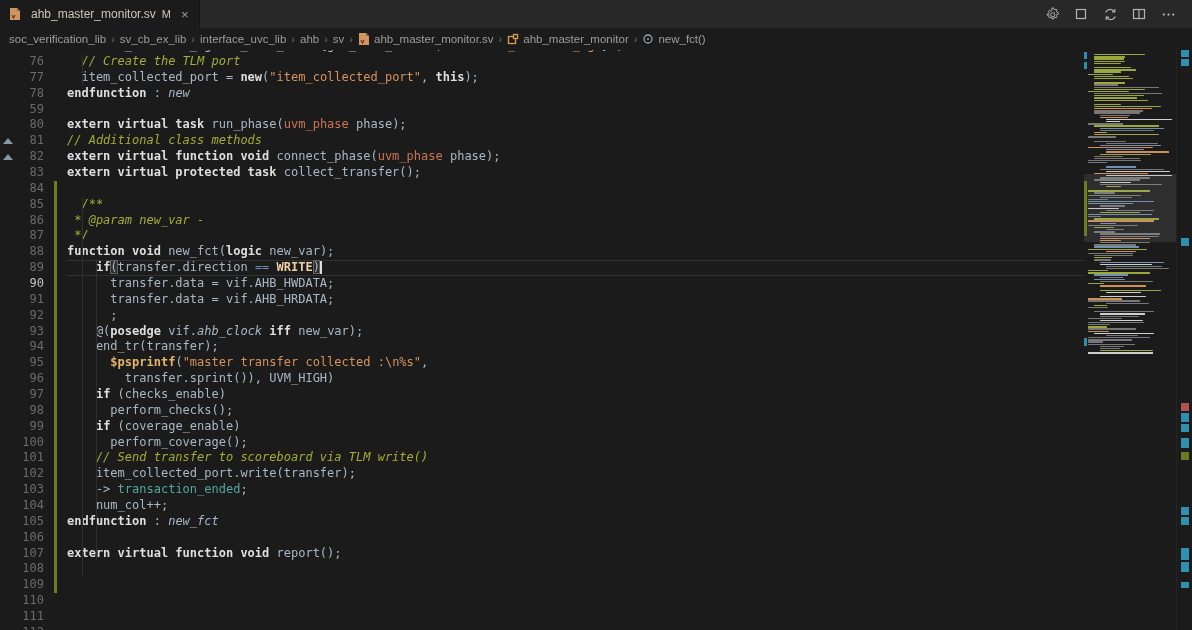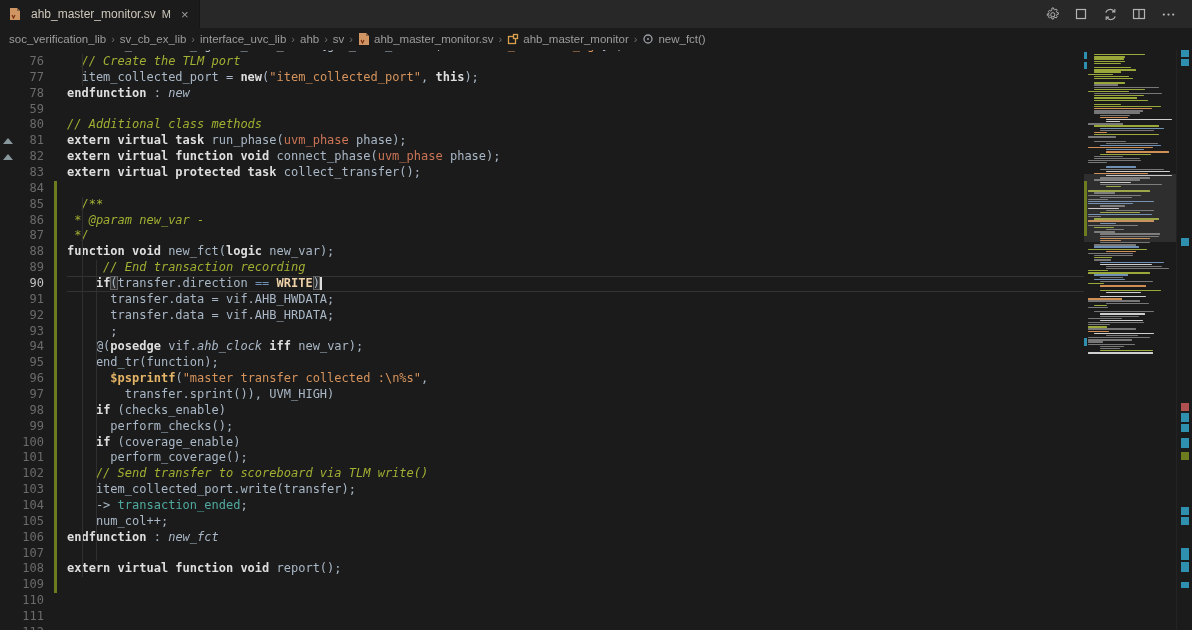--- a/index.html
+++ b/index.html
@@ -325,36 +325,35 @@
           </div>
         </div>
     </div>
     <div class="code-area">
       <div class="code-lines">
           <div class="row"><span class="tk-i">  master_transfer_cg.set_inst_name({get_full_name(), </span><span class="tk-s">".master_transfer_cg"</span><span class="tk-i">});</span></div>
           <div class="row"><span class="tk-c">  // Create the TLM port</span></div>
           <div class="row"><span class="tk-i">  item_collected_port = </span><span class="tk-k">new</span><span class="tk-i">(</span><span class="tk-s">"item_collected_port"</span><span class="tk-i">, </span><span class="tk-k">this</span><span class="tk-i">);</span></div>
           <div class="row"><span class="tk-k">endfunction</span><span class="tk-i"> : </span><span class="tk-lbl">new</span></div>
           <div class="row"></div>
+          <div class="row"><span class="tk-k">extern virtual task</span><span class="tk-i"> run_phase(</span><span class="tk-t">uvm_phase</span><span class="tk-i"> phase);</span></div>
           <div class="row"><span class="tk-c">// Additional class methods</span></div>
-          <div class="row"><span class="tk-k">extern virtual task</span><span class="tk-i"> run_phase(</span><span class="tk-t">uvm_phase</span><span class="tk-i"> phase);</span></div>
           <div class="row"><span class="tk-k">extern virtual function void</span><span class="tk-i"> connect_phase(</span><span class="tk-t">uvm_phase</span><span class="tk-i"> phase);</span></div>
           <div class="row"><span class="tk-k">extern virtual protected task</span><span class="tk-i"> collect_transfer();</span></div>
           <div class="row"></div>
           <div class="row"><span class="tk-c">  /**</span></div>
           <div class="row"><span class="tk-c"> * @param new_var -</span></div>
           <div class="row"><span class="tk-c"> */</span></div>
           <div class="row"><span class="tk-k">function void</span><span class="tk-i"> new_fct(</span><span class="tk-k">logic</span><span class="tk-i"> new_var);</span></div>
-          <div class="row"><span class="tk-c">     // End transaction recording</span></div>
           <div class="row current"><span class="tk-i">    </span><span class="tk-k">if</span><span class="tk-bm">(</span><span class="tk-i">transfer.direction </span><span class="tk-op">==</span><span class="tk-i"> </span><span class="tk-const">WRITE</span><span class="tk-bm">)</span><span class="cursor"></span></div>
           <div class="row"><span class="tk-i">      transfer.data = vif.AHB_HWDATA;</span></div>
           <div class="row"><span class="tk-i">      transfer.data = vif.AHB_HRDATA;</span></div>
           <div class="row"><span class="tk-i">      ;</span></div>
           <div class="row"><span class="tk-i">    @(</span><span class="tk-k">posedge</span><span class="tk-i"> vif.</span><span class="tk-lbl">ahb_clock</span><span class="tk-i"> </span><span class="tk-k">iff</span><span class="tk-i"> new_var);</span></div>
-          <div class="row"><span class="tk-i">    end_tr(function);</span></div>
+          <div class="row"><span class="tk-i">    end_tr(transfer);</span></div>
           <div class="row"><span class="tk-i">      </span><span class="tk-sys">$psprintf</span><span class="tk-i">(</span><span class="tk-s">"master transfer collected :\n%s"</span><span class="tk-i">,</span></div>
           <div class="row"><span class="tk-i">        transfer.sprint()), UVM_HIGH)</span></div>
           <div class="row"><span class="tk-i">    </span><span class="tk-k">if</span><span class="tk-i"> (checks_enable)</span></div>
           <div class="row"><span class="tk-i">      perform_checks();</span></div>
           <div class="row"><span class="tk-i">    </span><span class="tk-k">if</span><span class="tk-i"> (coverage_enable)</span></div>
           <div class="row"><span class="tk-i">      perform_coverage();</span></div>
           <div class="row"><span class="tk-c">    // Send transfer to scoreboard via TLM write()</span></div>
           <div class="row"><span class="tk-i">    item_collected_port.write(transfer);</span></div>
           <div class="row"><span class="tk-i">    -&gt; </span><span class="tk-ev">transaction_ended</span><span class="tk-i">;</span></div>
           <div class="row"><span class="tk-i">    num_col++;</span></div>

